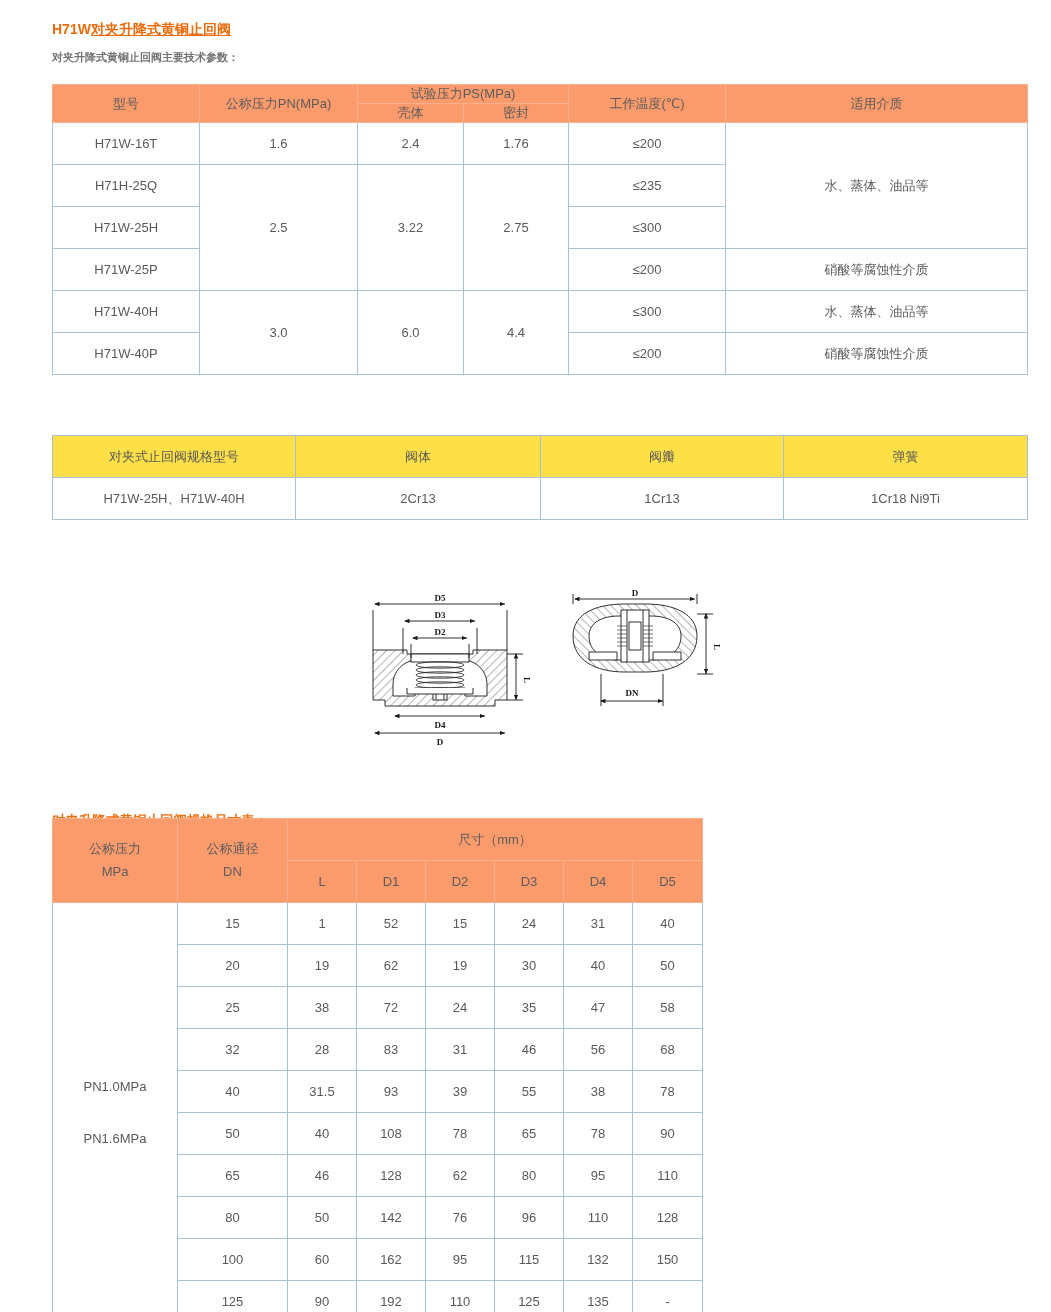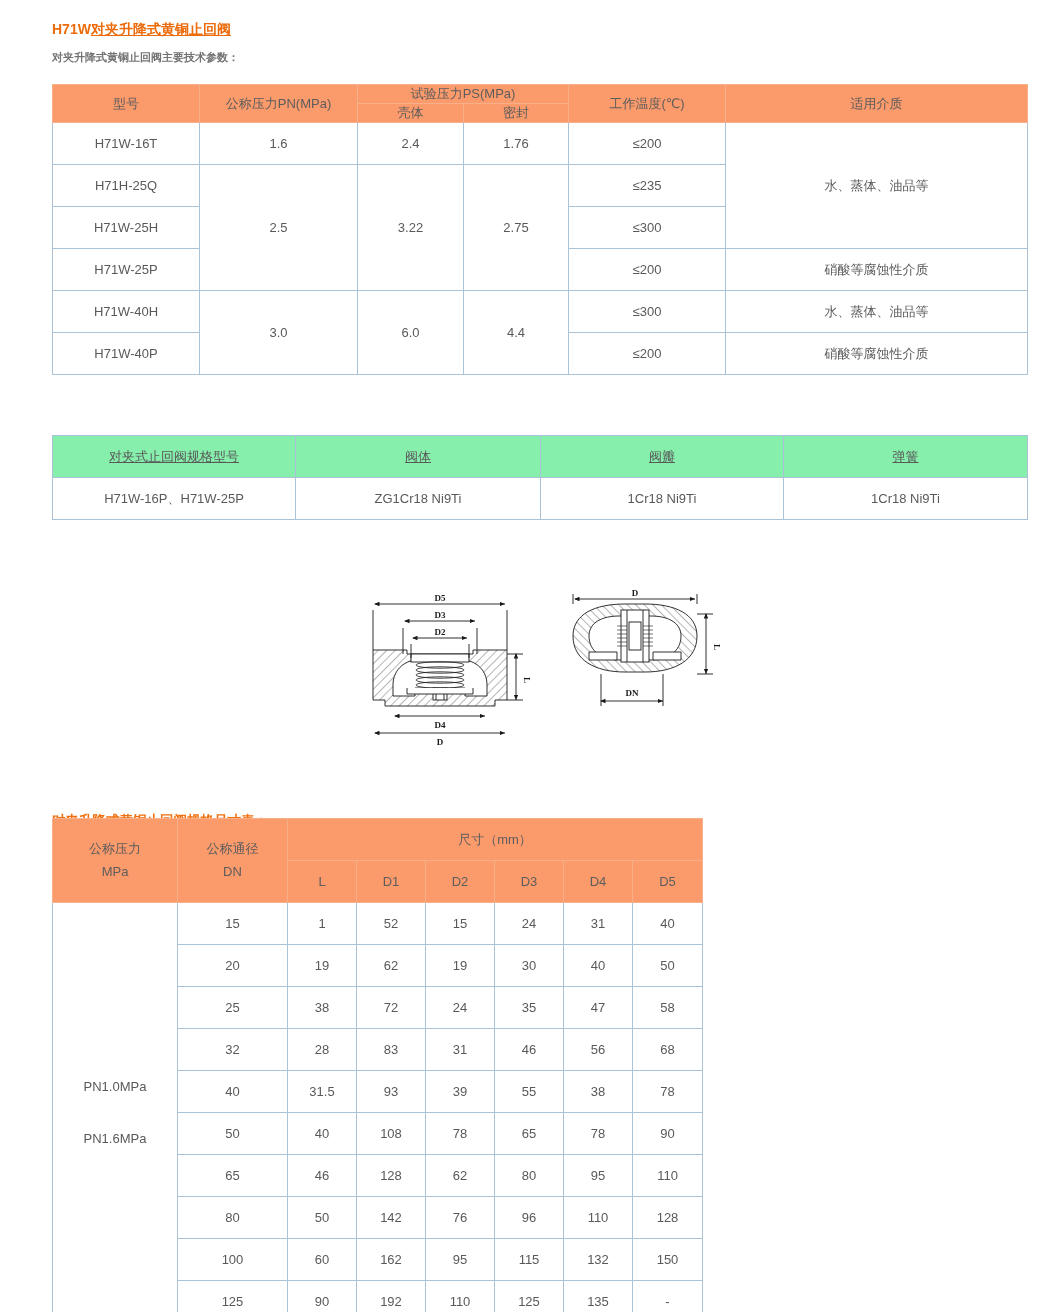--- a/index.html
+++ b/index.html
@@ -43,24 +43,23 @@
     font-size:13px;
     padding:0 2px;
   }
   table.grid th.oh{
     background:#fb9a6b;
     color:#5d5d5d;
     font-size:13px;
     border:1px solid #f7b08a;
   }
   table.grid th.wh{
-    background:#86efac;
+    background:#fde047;
     color:#595959;
     font-size:13px;
-    text-decoration:underline;
   }
 
   
   #tbl-specs{position:absolute;left:52px;top:84px;width:975px;}
   #tbl-specs td,#tbl-specs th{height:41px;}
   #tbl-specs th.oh{height:auto;}
 
   
   #tbl-material{position:absolute;left:52px;top:435px;width:975px;}
   #tbl-material td,#tbl-material th{height:41px;}
@@ -159,23 +158,23 @@
     <thead>
       <tr>
         <th class="wh">对夹式止回阀规格型号</th>
         <th class="wh">阀体</th>
         <th class="wh">阀瓣</th>
         <th class="wh">弹簧</th>
       </tr>
     </thead>
     <tbody>
       <tr>
-        <td>H71W-16P、H71W-25P</td>
-        <td>ZG1Cr18 Ni9Ti</td>
-        <td>1Cr18 Ni9Ti</td>
+        <td>H71W-25H、H71W-40H</td>
+        <td>2Cr13</td>
+        <td>1Cr13</td>
         <td>1Cr18 Ni9Ti</td>
       </tr>
     </tbody>
   </table>
 
   <div class="drawings">
     <svg width="380" height="165" viewBox="0 0 380 165">
       <defs>
         <pattern id="hatchL" width="6" height="6" patternTransform="rotate(45)" patternUnits="userSpaceOnUse">
           <line x1="0" y1="0" x2="0" y2="6" stroke="#2b2b2b" stroke-width="0.7"></line>

